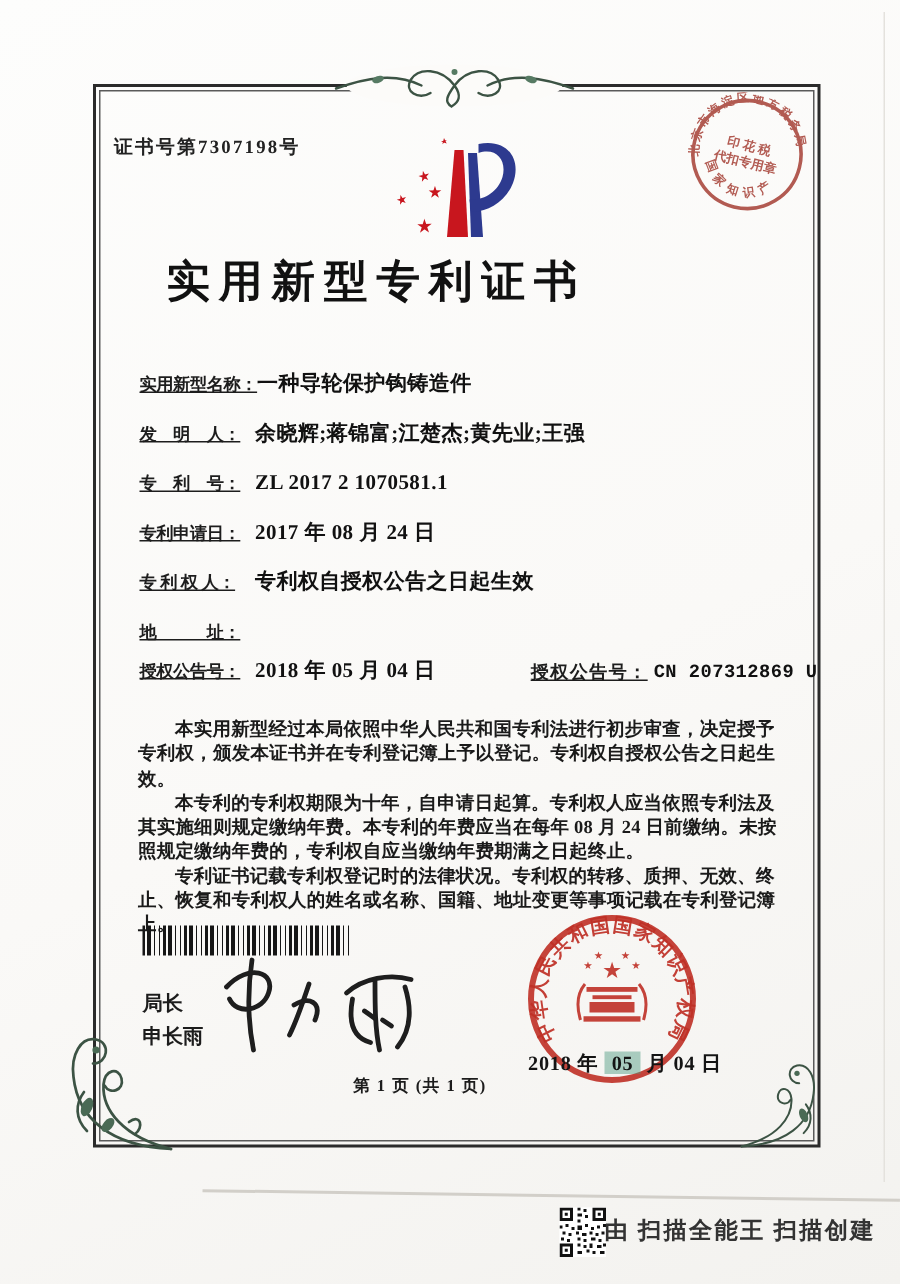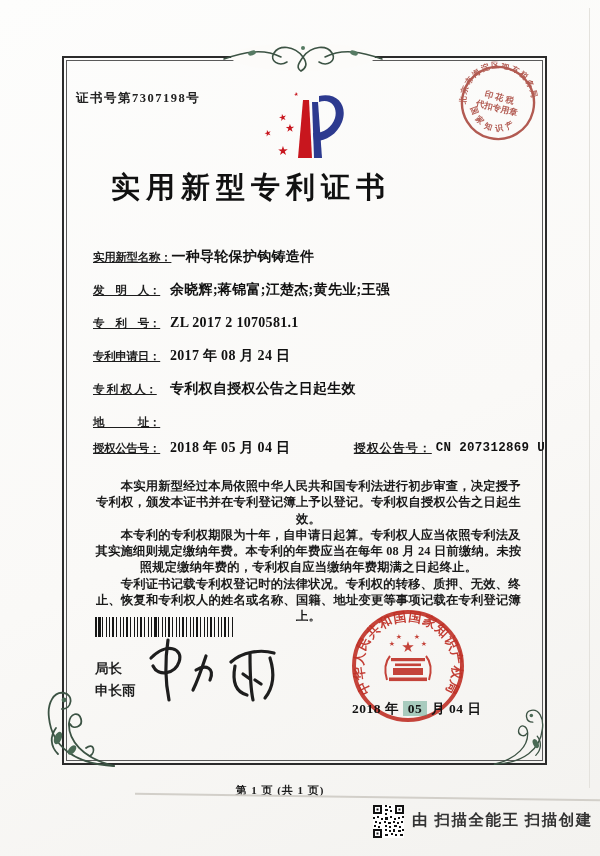--- a/index.html
+++ b/index.html
@@ -18,40 +18,40 @@
   .frow{display:flex;line-height:20px;margin-bottom:13px;font-weight:bold;}
   .flabel{flex:0 0 77px;font-size:11.5px;letter-spacing:-0.3px;white-space:nowrap;color:#1d1d1d;text-decoration:underline;}
   .fvalue{font-size:14px;color:#111;letter-spacing:.3px;}
   .addr .fvalue{line-height:18px;}
   .addr{margin-bottom:6px;}
   .frow.last{justify-content:flex-start;}
   .grant-right{margin-left:auto;display:flex;font-weight:bold;}
   .grant-right .flabel{flex:0 0 auto;letter-spacing:1px;margin-right:4px;}
   
   .paras{position:absolute;left:92px;top:478px;width:433px;font-size:12.3px;line-height:16.3px;font-weight:600;color:#1a1a1a;}
-  .paras p{margin:0;text-indent:2em;letter-spacing:.2px;text-align:center;}
+  .paras p{margin:0;text-indent:2em;letter-spacing:.2px;}
   
   .barcode{position:absolute;left:95px;top:617px;width:139px;height:20px;
     background:repeating-linear-gradient(90deg,#161616 0 1.5px,transparent 1.5px 3px,#161616 3px 5.5px,transparent 5.5px 7.5px,#161616 7.5px 8.5px,transparent 8.5px 11px,#161616 11px 12px,transparent 12px 14px);}
   
   .director{position:absolute;left:95px;top:658px;font-size:13.5px;font-weight:bold;line-height:22px;}
   .sig{position:absolute;left:138px;top:630px;}
   .seal{position:absolute;left:348px;top:606px;}
   .seal-date{position:absolute;left:352px;top:700px;font-size:13.5px;font-weight:bold;letter-spacing:.5px;color:#141414;white-space:nowrap;}
   .seal-date .hl{background:rgba(74,154,126,.45);padding:0 5px;}
-  .page-info{position:absolute;left:180px;top:783px;width:200px;text-align:center;font-size:11px;font-weight:bold;letter-spacing:1px;}
+  .page-info{position:absolute;left:180px;top:716px;width:200px;text-align:center;font-size:11px;font-weight:bold;letter-spacing:1px;}
   
   .orn-top{position:absolute;left:218px;top:38px;}
   .orn-bl{position:absolute;left:36px;top:678px;}
   .orn-br{position:absolute;left:490px;top:698px;transform:scaleX(-1);}
   
   .paper-edge{position:absolute;left:135px;top:796px;width:465px;height:1.5px;background:#d2cfc9;transform:rotate(.8deg);}
   .paper-edge-r{position:absolute;left:589px;top:8px;width:1px;height:780px;background:#e4e2dd;}
   .qr{position:absolute;left:373px;top:805px;width:31px;height:33px;background:#fff;}
-  .scan-text{position:absolute;left:412px;top:810px;font-size:15.5px;letter-spacing:1.5px;color:#333;font-weight:600;}
+  .scan-text{position:absolute;left:403px;top:810px;font-size:15.5px;letter-spacing:1.5px;color:#333;font-weight:600;}
 </style>
 </head>
 <body>
 
 <div id="stage">
 
   <div class="frame"></div>
 
   <svg class="orn-top" width="170" height="38" viewBox="0 0 170 38">
     <ellipse cx="85" cy="19" rx="72" ry="14" fill="#fcfbf9"></ellipse>

